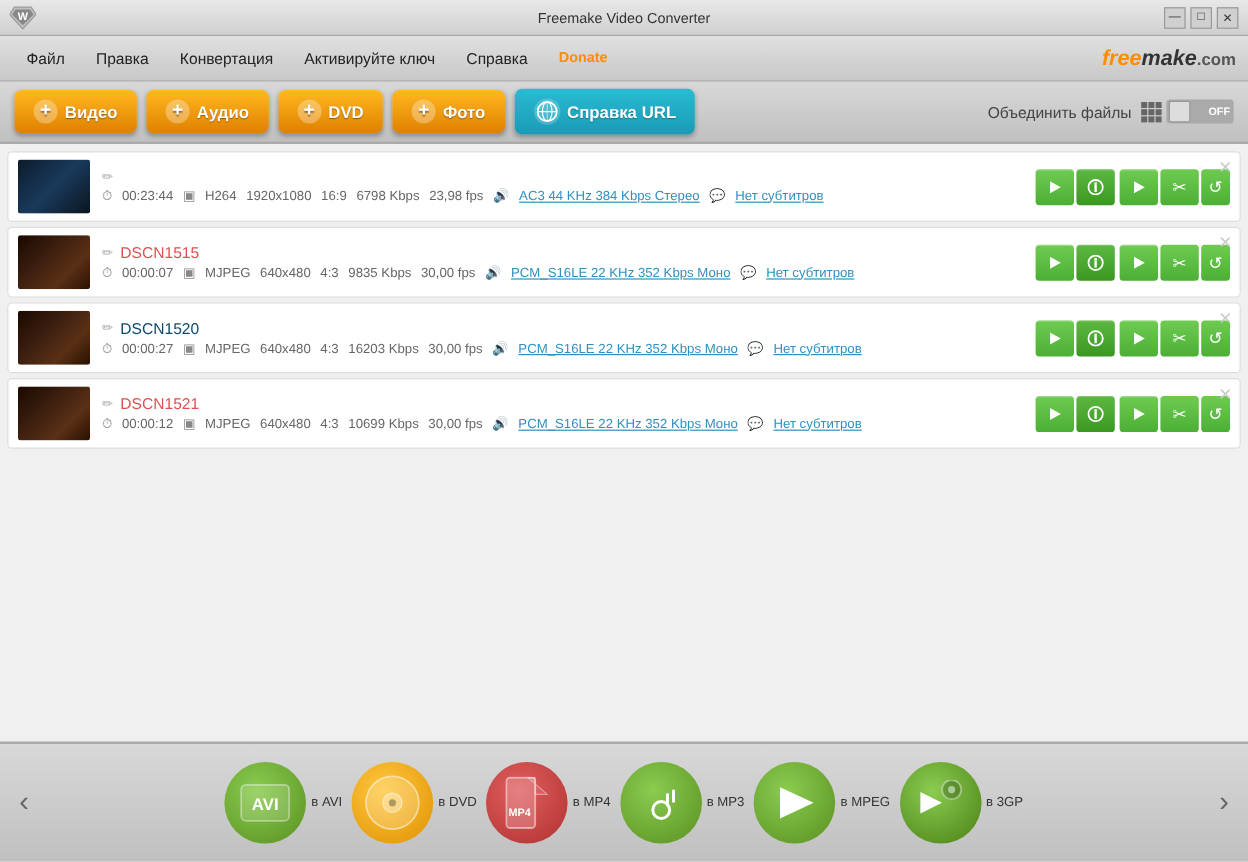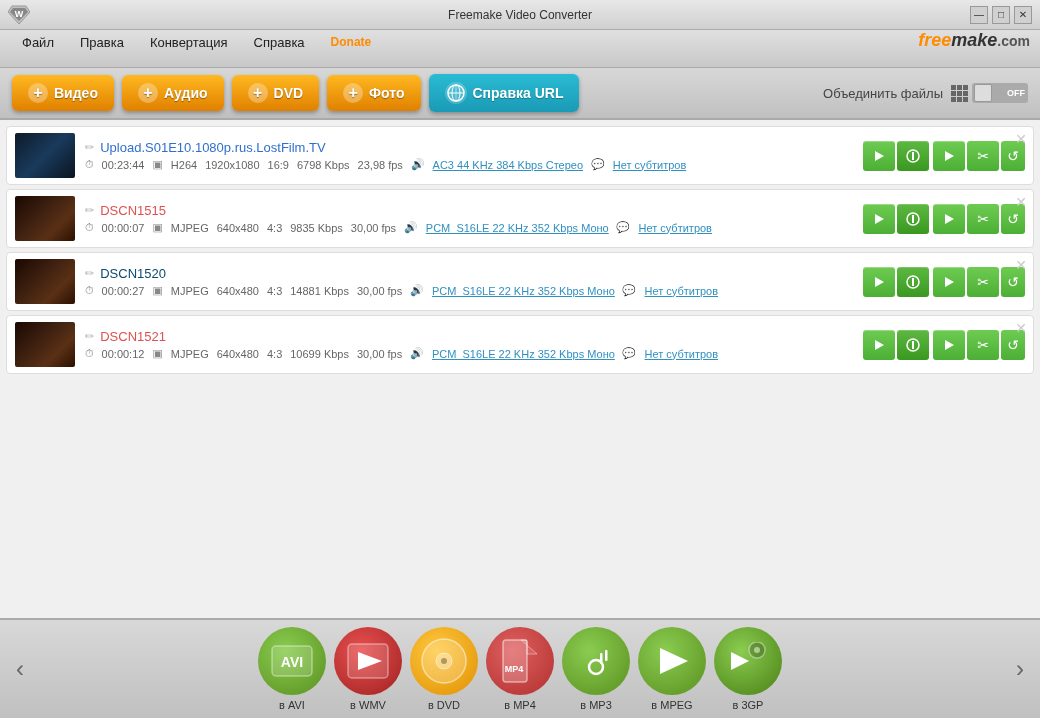--- a/index.html
+++ b/index.html
@@ -49,21 +49,21 @@
       display: flex; align-items: center; justify-content: center;
       font-size: 10px;
       color: #333;
     }
 
     
     .menu-bar {
       background: linear-gradient(to bottom, #e0e0e0, #c8c8c8);
       height: 38px;
       display: flex;
-      align-items: flex-start;
+      align-items: center;
       padding: 0 10px;
       border-bottom: 1px solid #aaa;
       justify-content: space-between;
     }
     .menu-items {
       display: flex;
       gap: 2px;
     }
     .menu-item {
       padding: 5px 12px;
@@ -276,21 +276,21 @@
       flex-shrink: 0;
     }
     .format-icons {
       display: flex;
       gap: 8px;
       flex: 1;
       justify-content: center;
     }
     .format-item {
       display: flex;
-      flex-direction: column;
+      flex-direction: row;
       align-items: center;
       gap: 4px;
       cursor: pointer;
     }
     .format-icon-circle {
       width: 68px; height: 68px;
       border-radius: 50%;
       background: #6ab04c;
       display: flex;
       align-items: center;
@@ -392,20 +392,21 @@
     <button class="title-btn">□</button>
     <button class="title-btn close">✕</button>
   </div>
 </div>
 
 <div class="menu-bar">
   <div class="menu-items">
     <div class="menu-item">Файл</div>
     <div class="menu-item">Правка</div>
     <div class="menu-item">Конвертация</div>
+    <div class="menu-item">Активируйте ключ</div>
     <div class="menu-item">Справка</div>
     <div class="menu-donate">Donate</div>
   </div>
   <div class="freemake-logo">
     <span style="color:#ff8c00; font-style:italic;margin-top:31px;">free</span><span style="color:#333; font-style:italic; font-weight:bold;">make</span><span style="color:#555; font-size:14px;">.com</span>
   </div>
 </div>
 
 <div class="toolbar">
   <button class="add-btn">
@@ -460,21 +461,20 @@
 
 <div class="main-content">
   <div class="file-list" id="file-list">
       <div class="file-item">
     <div class="file-thumb">
       <div style="width:100%;height:100%;background: linear-gradient(135deg, #0d1b2a 0%, #1a3a5c 50%, #0a1520 100%)"></div>
     </div>
     <div class="file-info">
       <div class="file-name-row">
         <span class="edit-icon">✏</span>
-        <span class="file-name" style="color:#3070cc">Upload.S01E10.1080p.rus.LostFilm.TV</span>
       </div>
       <div class="file-meta">
         <span style="color:#888">⏱</span>
         <span>00:23:44</span>
         <span style="color:#888">▣</span>
         <span>H264</span>
         <span>1920x1080</span>
         <span>16:9</span>
         <span>6798 Kbps</span>
         <span>23,98 fps</span>
@@ -571,21 +571,21 @@
         <span class="edit-icon">✏</span>
         <span class="file-name" style="color:#0c4a6e">DSCN1520</span>
       </div>
       <div class="file-meta">
         <span style="color:#888">⏱</span>
         <span>00:00:27</span>
         <span style="color:#888">▣</span>
         <span>MJPEG</span>
         <span>640x480</span>
         <span>4:3</span>
-        <span>14881 Kbps</span>
+        <span>16203 Kbps</span>
         <span>30,00 fps</span>
         <span style="color:#888">🔊</span>
         <span class="audio-info">PCM_S16LE  22 KHz  352 Kbps  Моно</span>
         <span style="color:#888">💬</span>
         <span class="sub-info">Нет субтитров</span>
       </div>
     </div>
     <div class="file-actions">
       <div class="action-pair">
         <button class="green-play-btn">
@@ -675,31 +675,20 @@
       <div class="format-icon-inner">
         <svg width="44" height="34" viewBox="0 0 44 34">
               <rect x="2" y="2" width="40" height="30" rx="4" fill="rgba(255,255,255,0.15)" stroke="rgba(255,255,255,0.4)" stroke-width="1.5"></rect>
               <text x="22" y="23" text-anchor="middle" font-size="14" font-weight="bold" fill="white">AVI</text>
             </svg>
       </div>
     </div>
     <span class="format-label">в AVI</span>
   </div>
       <div class="format-item">
-    <div class="format-icon-circle" style="background:radial-gradient(circle at 40% 35%, #e85050, #a02020)">
-      <div class="format-icon-inner">
-        <svg width="44" height="38" viewBox="0 0 44 38">
-              <rect x="2" y="2" width="40" height="34" rx="4" fill="rgba(255,255,255,0.15)" stroke="rgba(255,255,255,0.4)" stroke-width="1.5"></rect>
-              <polygon points="12,10 36,19 12,28" fill="white"></polygon>
-            </svg>
-      </div>
-    </div>
-    <span class="format-label">в WMV</span>
-  </div>
-      <div class="format-item">
     <div class="format-icon-circle" style="background:radial-gradient(circle at 40% 35%, #ffc840, #e09000)">
       <div class="format-icon-inner">
         <svg width="50" height="50" viewBox="0 0 50 50">
               <circle cx="25" cy="25" r="22" fill="rgba(255,255,255,0.2)" stroke="rgba(255,255,255,0.5)" stroke-width="1.5"></circle>
               <circle cx="25" cy="25" r="8" fill="rgba(255,255,255,0.3)" stroke="rgba(255,255,255,0.5)" stroke-width="1"></circle>
               <circle cx="25" cy="25" r="3" fill="rgba(0,0,0,0.3)"></circle>
             </svg>
       </div>
     </div>
     <span class="format-label">в DVD</span>

